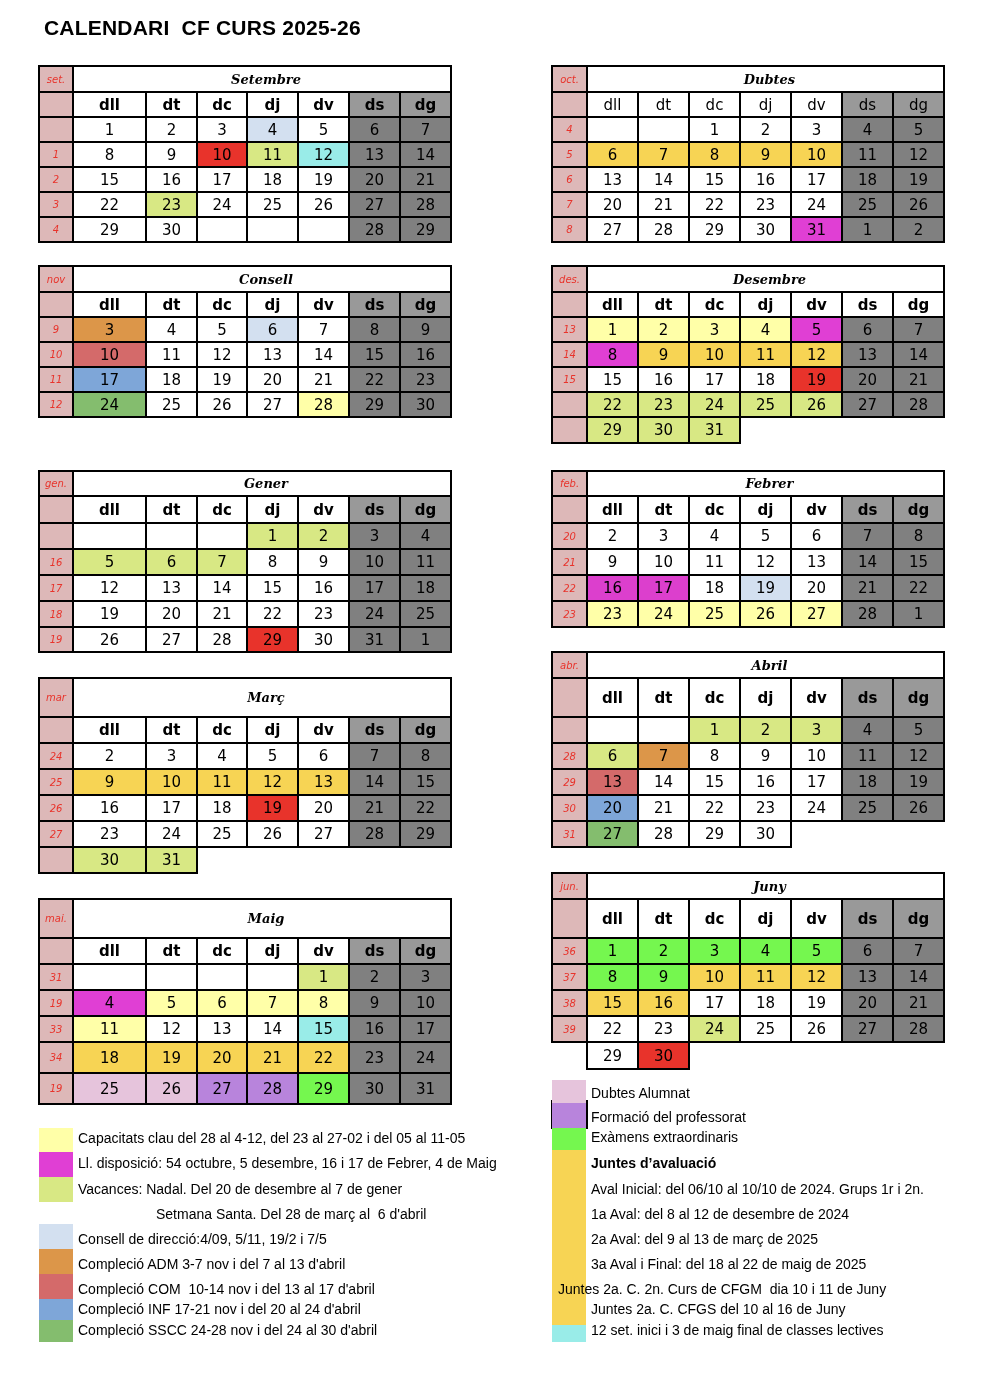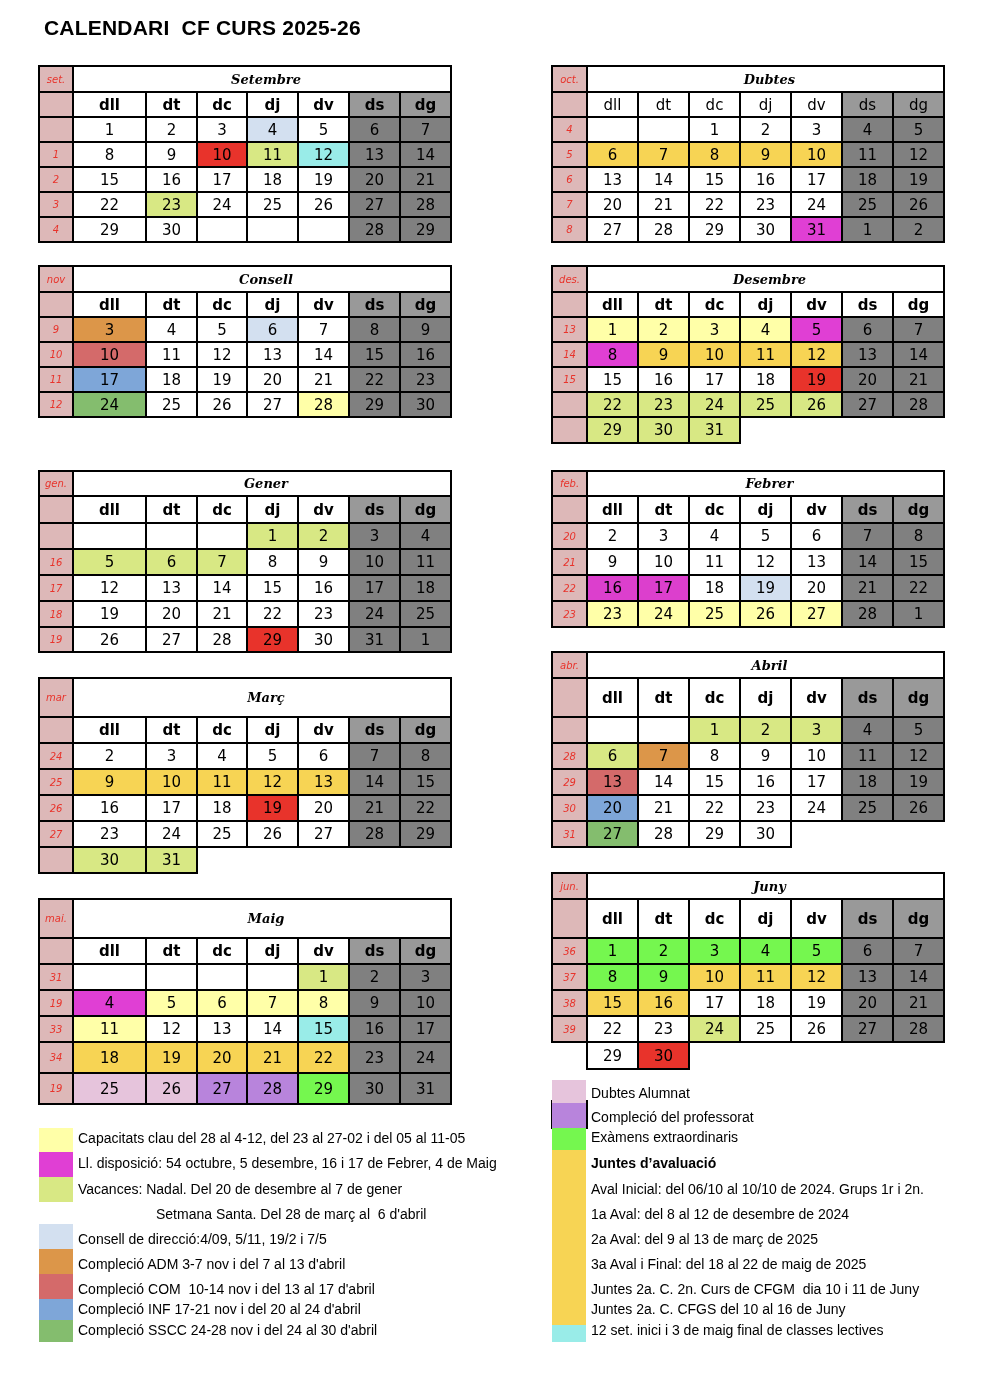--- a/index.html
+++ b/index.html
@@ -1438,26 +1438,26 @@
     <div class="legend-item" style="left: 78px; top: 1256px;">Compleció ADM 3-7 nov i del 7 al 13 d'abril</div>
     <div class="sw" style="left: 39px; top: 1274px; width: 34px; height: 25px; background: rgb(212, 106, 106);"></div>
     <div class="legend-item" style="left: 78px; top: 1281px; text-align: center;">Compleció COM  10-14 nov i del 13 al 17 d'abril</div>
     <div class="sw" style="left: 39px; top: 1299px; width: 34px; height: 21px; background: rgb(126, 166, 216);"></div>
     <div class="legend-item" style="left: 78px; top: 1301px;">Compleció INF 17-21 nov i del 20 al 24 d'abril</div>
     <div class="sw" style="left: 39px; top: 1320px; width: 34px; height: 22px; background: rgb(132, 189, 110);"></div>
     <div class="legend-item" style="left: 78px; top: 1322px;">Compleció SSCC 24-28 nov i del 24 al 30 d'abril</div>
     <div class="sw" style="left: 552px; top: 1080px; width: 34px; height: 23px; background: rgb(230, 196, 220);"></div>
     <div class="legend-item" style="left: 591px; top: 1085px;">Dubtes Alumnat</div>
     <div class="sw" style="left: 552px; top: 1103px; width: 34px; height: 25px; background: rgb(184, 132, 220);"></div>
-    <div class="legend-item" style="left: 591px; top: 1109px;">Compleció del professorat</div>
+    <div class="legend-item" style="left: 591px; top: 1109px;">Formació del professorat</div>
     <div class="sw" style="left: 552px; top: 1128px; width: 34px; height: 22px; background: rgb(117, 247, 79);"></div>
     <div class="legend-item" style="left: 591px; top: 1129px;">Exàmens extraordinaris</div>
     <div class="sw" style="left: 552px; top: 1150px; width: 34px; height: 175px; background: rgb(247, 212, 84);"></div>
     <div class="legend-item" style="left: 591px; top: 1155px; font-weight: bold;">Juntes d’avaluació</div>
     <div class="legend-item" style="left: 591px; top: 1181px;">Aval Inicial: del 06/10 al 10/10 de 2024. Grups 1r i 2n.</div>
     <div class="legend-item" style="left: 591px; top: 1206px;">1a Aval: del 8 al 12 de desembre de 2024</div>
     <div class="legend-item" style="left: 591px; top: 1231px;">2a Aval: del 9 al 13 de març de 2025</div>
     <div class="legend-item" style="left: 591px; top: 1256px;">3a Aval i Final: del 18 al 22 de maig de 2025</div>
-    <div class="legend-item" style="left: 591px; top: 1281px;">Juntes 2a. C. 2n. Curs de CFGM  dia 10 i 11 de Juny</div>
+    <div class="legend-item" style="left: 558px; top: 1281px;">Juntes 2a. C. 2n. Curs de CFGM  dia 10 i 11 de Juny</div>
     <div class="legend-item" style="left: 591px; top: 1301px;">Juntes 2a. C. CFGS del 10 al 16 de Juny</div>
     <div class="sw" style="left: 552px; top: 1325px; width: 34px; height: 17px; background: rgb(153, 236, 232);"></div>
     <div class="legend-item" style="left: 591px; top: 1322px;">12 set. inici i 3 de maig final de classes lectives</div>
   </div>
 
 </body></html>

